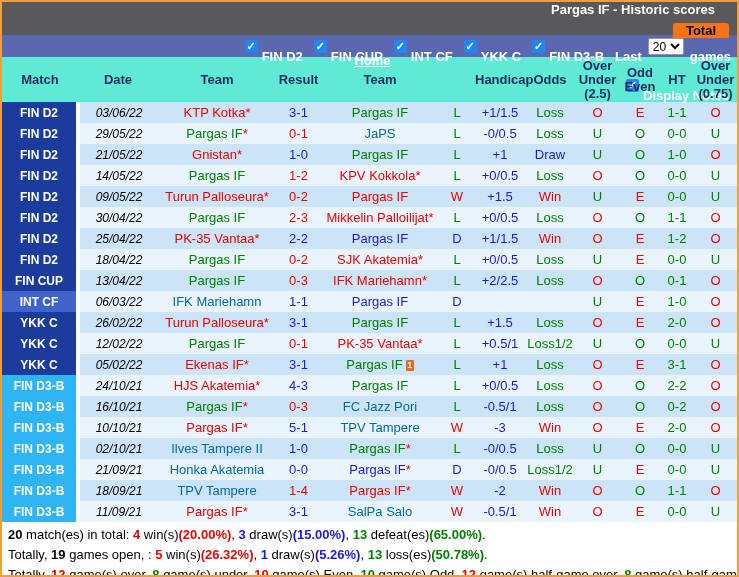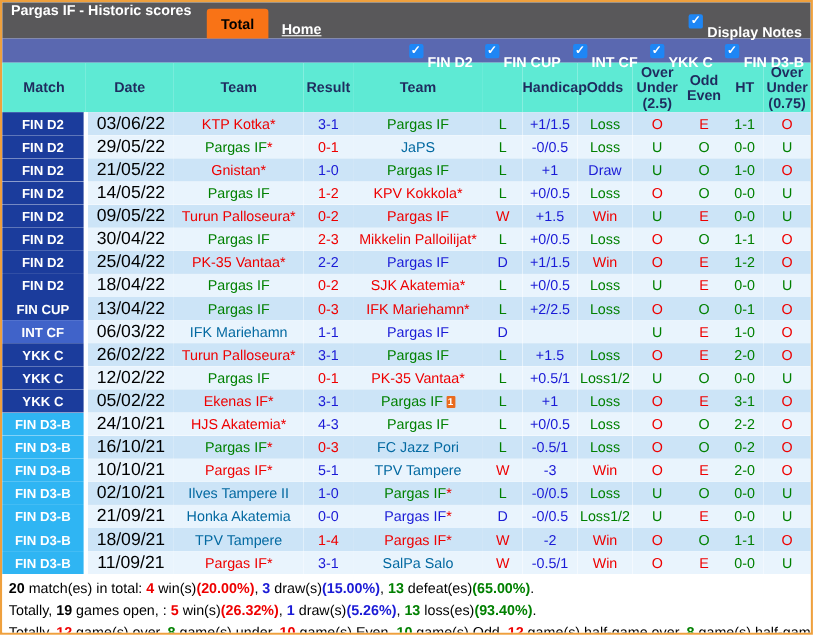--- a/index.html
+++ b/index.html
@@ -4,22 +4,22 @@
 <style>
   html,body{margin:0;padding:0;}
   body{
     width:739px;height:577px;box-sizing:border-box;
     border:2px solid #efa03d;
     font-family:"Liberation Sans", sans-serif;
     background:#ffffff;overflow:hidden;
   }
   
   .titlebar{
-    height:33px;background:#59585a;display:flex;align-items:flex-start;
-    padding:0 8px 0 8px;color:#fff;
+    height:33px;background:#59585a;display:flex;align-items:flex-end;
+    padding:0 8px 0 8px;color:#fff;flex-direction:column;
   }
   .titlebar .title{font-size:13px;font-weight:bold;margin-right:14px;white-space:nowrap;}
   .tab{
     font-size:13px;font-weight:bold;padding:0 13px;height:27px;
     display:flex;align-items:center;margin-top:6px;align-self:flex-end;
     border-radius:3px 3px 0 0;cursor:pointer;white-space:nowrap;
   }
   .tab.active{background:#f97316;color:#000;}
   .tab.link{color:#fff;text-decoration:underline;padding:0 6px;margin-left:6px;align-self:center;height:auto;margin-top:15px;}
   .titlebar .right{margin-left:auto;display:flex;align-items:center;gap:4px;}
@@ -50,21 +50,21 @@
     font-size:13px;white-space:nowrap;overflow:hidden;
   }
   tr.row-odd td{background:#cce4f7;}
   tr.row-even td{background:#e9f4fd;}
   td.league{
     color:#fff;font-weight:bold;font-size:12px;border-right:4px solid #ffffff;
   }
   .lg-navy{background:#1b3c9c !important;}
   .lg-mid{background:#4063c9 !important;}
   .lg-light{background:#2fb5f3 !important;}
-  td.date{font-size:16px;color:#000;}
+  td.date{font-size:12px;color:#000;font-style:italic;}
   .c-red{color:#ee0000;}
   .c-green{color:#008000;}
   .c-blue{color:#1a1ad6;}
   .c-black{color:#0369a1;}
   .star{color:#ee0000;}
   .red-card{
     display:inline-block;width:8px;height:11px;background:#e96a1e;border-radius:1px;
     color:#fff;font-size:9px;line-height:11px;text-align:center;margin-left:3px;
     vertical-align:middle;font-weight:bold;
   }
@@ -99,20 +99,25 @@
     <span class="cbx">✓</span>
     <span class="cbx-label">INT CF</span>
   </span>
   <span class="grp">
     <span class="cbx">✓</span>
     <span class="cbx-label">YKK C</span>
   </span>
   <span class="grp">
     <span class="cbx">✓</span>
     <span class="cbx-label">FIN D3-B</span>
+  </span>
+  <span class="grp">
+    <span class="cbx-label">Last</span>
+    <select><option>20</option></select>
+    <span class="cbx-label">games</span>
   </span>
 </div>
 
 <table>
   <colgroup>
     <col style="width:76px">
       <col style="width:80px">
       <col style="width:118px">
       <col style="width:45px">
     <col style="width:118px">
@@ -419,15 +424,15 @@
         <td class="ou c-red">O</td>
         <td class="oe c-red">E</td>
         <td class="ht c-green">0-0</td>
         <td class="ou c-green">U</td>
       </tr>
     </tbody>
 </table>
 
 <div class="summary">
     <div class="line"><b>20</b><span> match(es) in total: </span><b class="c-red">4</b><span> win(s)</span><b class="c-red">(20.00%)</b><span>, </span><b class="c-blue">3</b><span> draw(s)</span><b class="c-blue">(15.00%)</b><span>, </span><b class="c-green">13</b><span> defeat(es)</span><b class="c-green">(65.00%)</b><span>.</span></div>
-    <div class="line"><span>Totally, </span><b>19</b><span> games open, : </span><b class="c-red">5</b><span> win(s)</span><b class="c-red">(26.32%)</b><span>, </span><b class="c-blue">1</b><span> draw(s)</span><b class="c-blue">(5.26%)</b><span>, </span><b class="c-green">13</b><span> loss(es)</span><b class="c-green">(93.40%)</b><span>.</span></div>
+    <div class="line"><span>Totally, </span><b>19</b><span> games open, : </span><b class="c-red">5</b><span> win(s)</span><b class="c-red">(26.32%)</b><span>, </span><b class="c-blue">1</b><span> draw(s)</span><b class="c-blue">(5.26%)</b><span>, </span><b class="c-green">13</b><span> loss(es)</span><b class="c-green">(50.78%)</b><span>.</span></div>
     <div class="line"><span>Totally, </span><b class="c-red">12</b><span> game(s) over, </span><b class="c-green">8</b><span> game(s) under, </span><b class="c-red">10</b><span> game(s) Even, </span><b class="c-green">10</b><span> game(s) Odd, </span><b class="c-red">12</b><span> game(s) half-game over, </span><b class="c-green">8</b><span> game(s) half-game under</span></div>
   </div>
 
 </body></html>

